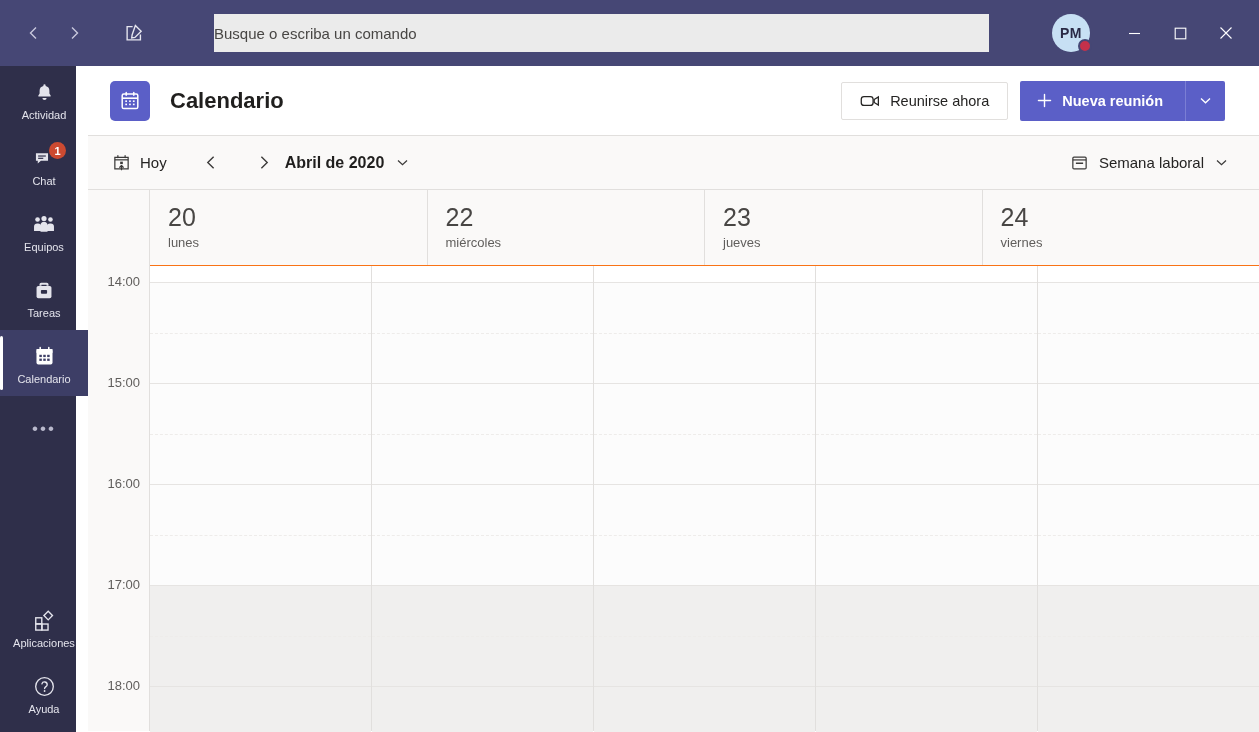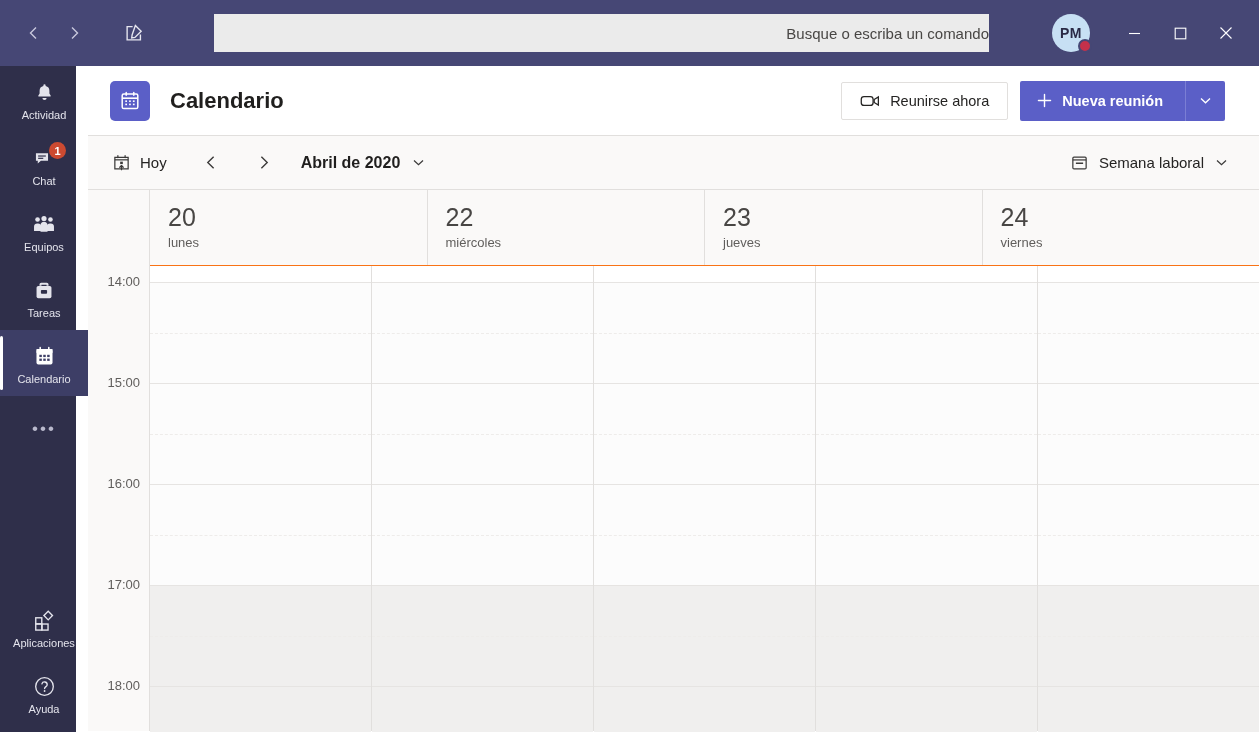--- a/index.html
+++ b/index.html
@@ -27,21 +27,21 @@
   .compose-btn {
     width: 40px; height: 40px; margin-left: 20px;
     display: flex; align-items: center; justify-content: center;
     cursor: pointer;
   }
   .search-wrap { flex: 1; display: flex; justify-content: center; }
   .search-input {
     width: 775px; height: 38px;
     background: #ebebeb;
     border: none; outline: none;
-    text-align: right;
+    text-align: left;
     font-family: "Liberation Sans", sans-serif;
     font-size: 15px;
     color: #737373;
   }
   .search-input::placeholder { color: #484644; opacity: 1; }
   .tb-right { display: flex; align-items: center; padding-right: 10px; }
   .avatar-wrap {
     position: relative; width: 44px; height: 44px;
     margin-right: 18px; cursor: pointer;
   }
@@ -149,21 +149,21 @@
     cursor: pointer; color: #252423; font-size: 15px;
   }
   .tb-chev {
     width: 38px; height: 34px;
     display: flex; align-items: center; justify-content: center;
     cursor: pointer;
   }
   .tb-month {
     font-size: 16px; font-weight: bold; color: #201f1e;
     display: flex; align-items: center; gap: 11px;
-    cursor: pointer; margin-left: 18px;
+    cursor: pointer; margin-left: 2px;
   }
   .tb-gap { flex: 1; }
   .tb-view {
     display: flex; align-items: center; gap: 10px;
     font-size: 15px; color: #252423; cursor: pointer;
   }
 
   
   .cal {
     position: relative;

